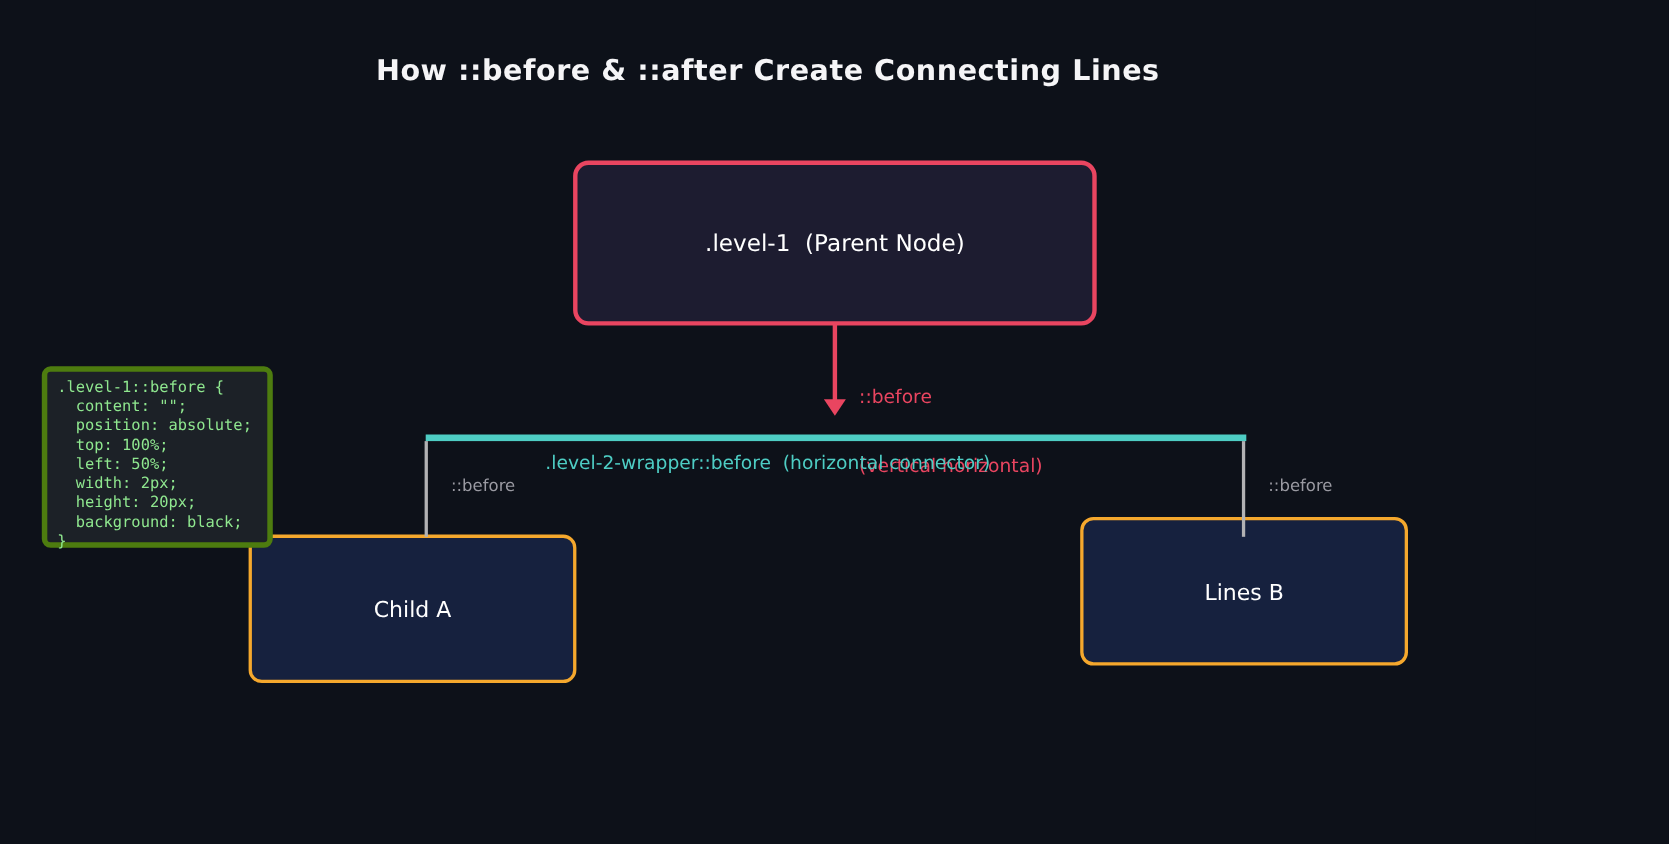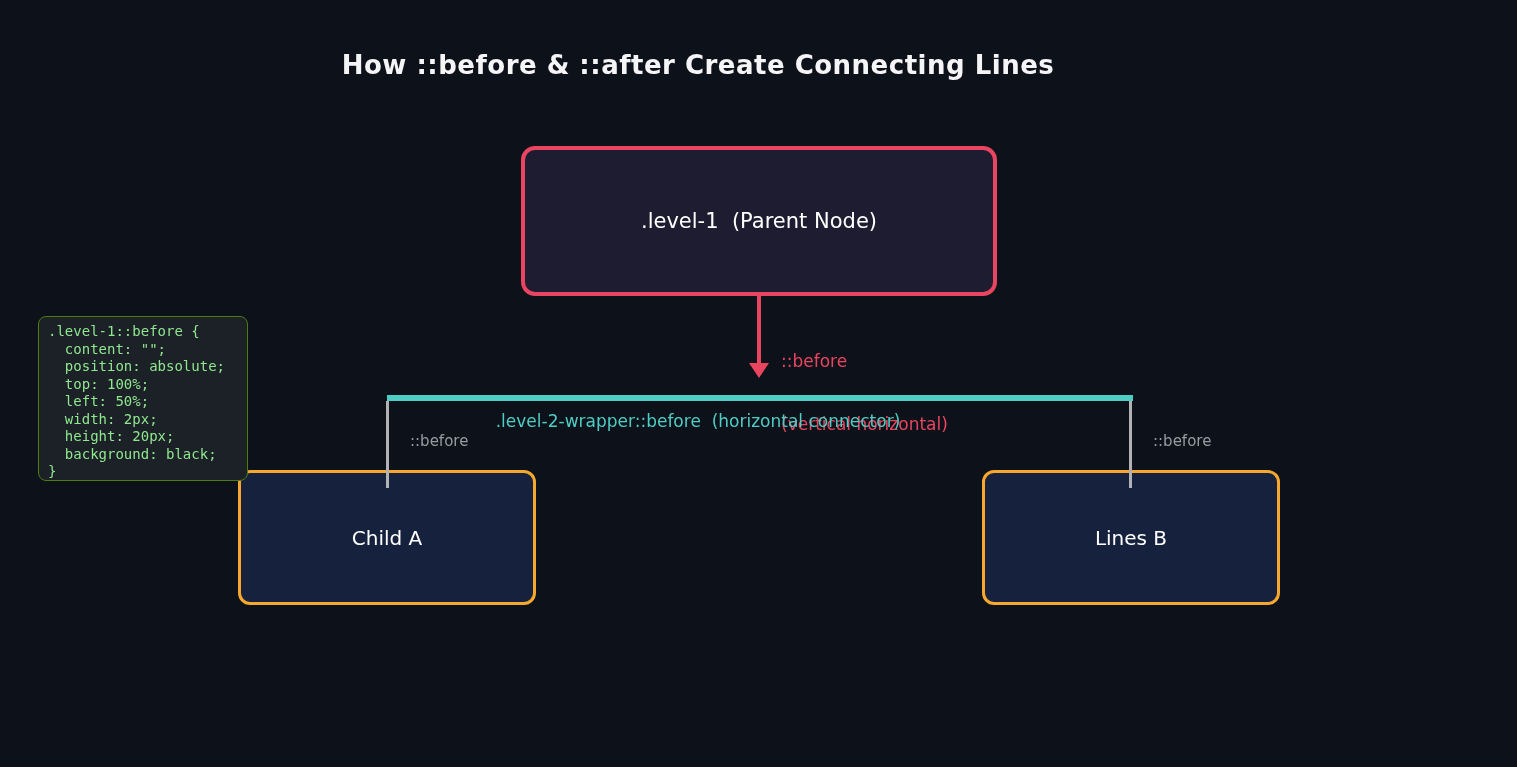--- a/index.html
+++ b/index.html
@@ -42,21 +42,21 @@
   }
   .child-node {
     top: 470px;
     width: 298px; height: 135px;
     background: #16213e;
     border: 3px solid #f5a82d;
     border-radius: 12px;
     font-size: 20px;
     z-index: 2;
   }
-  .child-a { left: 238px; }
+  .child-a { left: 226px; margin-top: 16px; }
   .child-b { left: 982px; }
   .v-arrow-line {
     position: absolute;
     left: 757px; top: 282px;
     width: 4px; height: 82px;
     background: #e94560;
     z-index: 1;
   }
   .v-arrow-head {
     position: absolute;
@@ -103,25 +103,25 @@
     position: absolute;
     top: 432px;
     color: #9a9aa2;
     font-size: 15px;
     white-space: pre;
   }
   .gray-label-left  { left: 410px; }
   .gray-label-right { left: 1153px; }
   .code-panel {
     position: absolute;
-    left: 38px; top: 316px;
+    left: 38px; top: 333px;
     width: 210px; height: 165px;
     box-sizing: border-box;
     background: #1c2127;
-    border: 1px solid #4d7c0f;
+    border: 5px solid #4d7c0f;
     border-radius: 8px;
     padding: 6px 9px;
     z-index: 5;
   }
   .code-panel pre {
     margin: 0;
     font-family: "DejaVu Sans Mono", monospace;
     font-size: 14px;
     line-height: 17.5px;
     color: #8fe78f;

